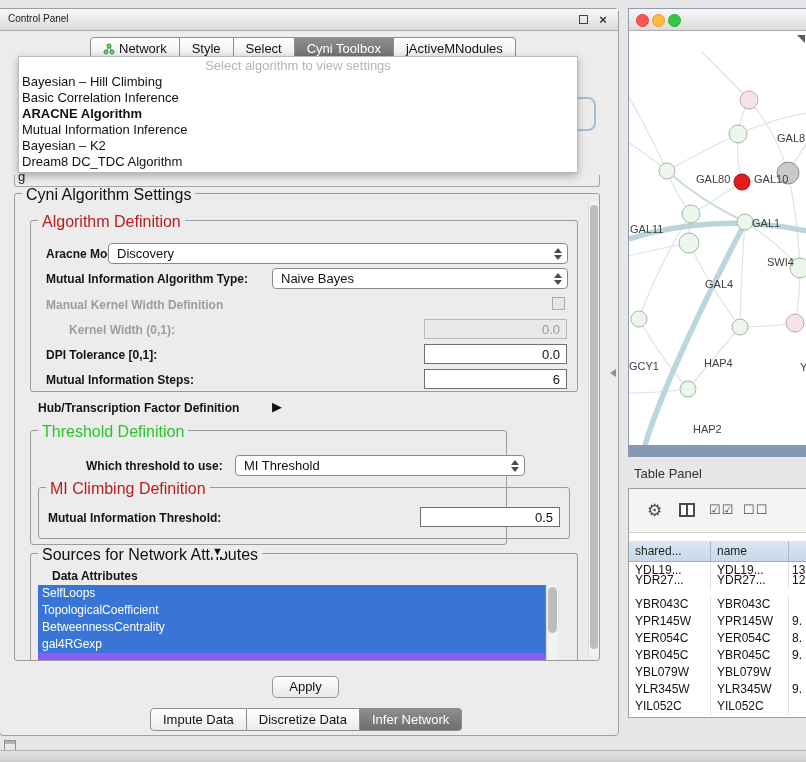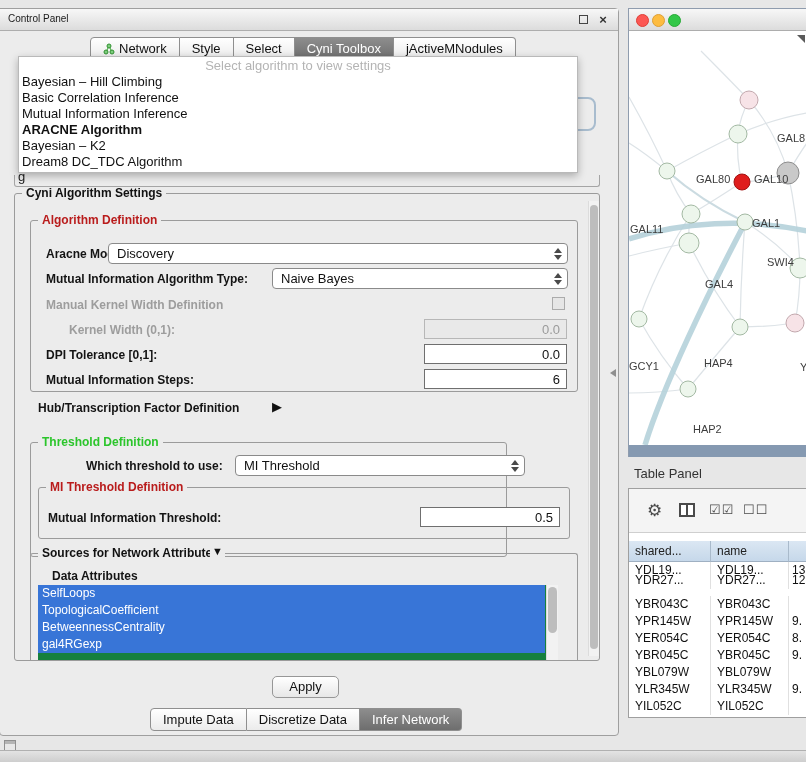--- a/index.html
+++ b/index.html
@@ -28,21 +28,21 @@
 
   
   .dd { background:#fff; border:1px solid #b9b9b9; box-shadow:0 3px 8px rgba(0,0,0,.28); z-index:30; }
   .dd-ph { height:17px; font-size:13px; line-height:17px; text-align:center; color:#b4b4b4; }
   .dd-item { height:16px; font-size:13px; line-height:16px; color:#111; padding-left:3px; white-space:nowrap; }
   .dd-item.dd-b { font-weight:bold; }
 
   
   .fs { position:absolute; border:1px solid #9b9b9b; border-radius:3px; }
   .lg { position:absolute; top:-8px; left:7px; background:#ececec; padding:0 4px;
-        font-size:12px; color:#111; white-space:nowrap;font-weight:bold; }
+        font-size:16px; color:#111; white-space:nowrap; }
   .lg.blue { color:#b91c1c; }
   .lg.green { color:#2bc52b; }
 
   .lbl { position:absolute; font-size:12px; font-weight:bold; color:#141414; white-space:nowrap; }
   .lbl.dis { color:#9d9d9d; }
 
   
   .combo { position:absolute; height:21px; background:#fff; border:1px solid #8a8a8a; border-radius:4px; }
   .combo .cval { position:absolute; left:8px; top:2px; font-size:13px; color:#111; white-space:nowrap; }
   .combo .arrows { position:absolute; right:5px; top:4px; }
@@ -125,22 +125,22 @@
     </div>
 
     <div class="abs" style="left:570px;top:88px;width:26px;height:34px;border:2px solid #a8bcce;border-radius:8px;z-index:1;"></div>
     <div class="abs" style="left:14px;top:166px;width:586px;height:12px;border:1px solid #a5a5a5;border-top:none;border-radius:0 0 3px 3px;z-index:1;"></div>
     <span class="abs" style="left:18px;top:160px;font-size:13px;color:#222;z-index:2;">g</span>
 
     <div class="dd abs" style="left:18px;top:47px;width:560px;height:117px;">
       <div class="dd-ph">Select algorithm to view settings</div>
       <div class="dd-item">Bayesian – Hill Climbing</div>
       <div class="dd-item">Basic Correlation Inference</div>
+      <div class="dd-item dd-b">ARACNE Algorithm</div>
       <div class="dd-item">Mutual Information Inference</div>
-      <div class="dd-item dd-b">ARACNE Algorithm</div>
       <div class="dd-item">Bayesian – K2</div>
       <div class="dd-item">Dream8 DC_TDC Algorithm</div>
     </div>
 
     <div class="fs" style="left:14px;top:184px;width:586px;height:468px;">
       <span class="lg">Cyni Algorithm Settings</span>
     </div>
 
     <div class="sb-track" style="left:588px;top:192px;width:11px;height:455px;">
       <div class="sb-thumb" style="top:4px;height:444px;"></div>
@@ -176,46 +176,46 @@
 
     <span class="lbl" style="left:46px;top:339px;">DPI Tolerance [0,1]:</span>
     <input class="tin" style="left: 424px; top: 335px; width: 143px;" readonly="" value="0.0">
 
     <span class="lbl" style="left:46px;top:364px;">Mutual Information Steps:</span>
     <input class="tin" style="left: 424px; top: 360px; width: 143px;" readonly="" value="6">
 
     <span class="lbl" style="left:38px;top:392px;font-weight:bold;">Hub/Transcription Factor Definition</span>
     <span class="abs" style="left:272px;top:390px;font-size:13px;color:#111;">▶</span>
 
-    <div class="fs" style="left:30px;top:421px;width:477px;height:115px;margin-top:12px;">
+    <div class="fs" style="left:30px;top:421px;width:477px;height:115px;">
       <span class="lg green">Threshold Definition</span>
     </div>
 
     <span class="lbl" style="left:86px;top:450px;">Which threshold to use:</span>
     <div class="combo" style="left:235px;top:446px;width:290px;">
       <span class="cval">MI Threshold</span>
       <span class="arrows">
           <span class="tri-up" style="display:block;"></span>
           <span class="tri-down" style="display:block;"></span>
         </span>
     </div>
 
     <div class="fs" style="left:38px;top:478px;width:532px;height:52px;">
-      <span class="lg blue">MI Threshold Definition</span>
+      <span class="lg blue">MI Climbing Definition</span>
     </div>
     <span class="lbl" style="left:48px;top:502px;">Mutual Information Threshold:</span>
     <input class="tin" style="left: 420px; top: 498px; width: 140px;" readonly="" value="0.5">
 
     <div class="fs" style="left:30px;top:544px;width:548px;height:107px;border-bottom:none;border-radius:3px 3px 0 0;overflow:hidden;"></div>
     <span class="lg" style="left:38px;top:537px;">Sources for Network Attributes</span>
     <span class="abs" style="left:210px;top:536px;font-size:11px;color:#111;background:#ececec;padding:0 2px;">▼</span>
 
     <span class="lbl" style="left:52px;top:560px;">Data Attributes</span>
 
-    <div class="abs" style="left:38px;top:576px;width:520px;height:75px;background:#15803d;overflow:hidden;">
+    <div class="abs" style="left:38px;top:576px;width:520px;height:75px;background:#8b5cf6;overflow:hidden;">
       <div class="sel-item" style="width:507px;">SelfLoops</div>
       <div class="sel-item" style="width:507px;">TopologicalCoefficient</div>
       <div class="sel-item" style="width:507px;">BetweennessCentrality</div>
       <div class="sel-item" style="width:507px;">gal4RGexp</div>
       <div class="sb-track" style="left:508px;top:0;width:12px;height:75px;">
         <div class="sb-thumb" style="top:2px;height:46px;"></div>
       </div>
     </div>
 
     <div class="btn" style="left:272px;top:667px;width:67px;height:22px;">Apply</div>

